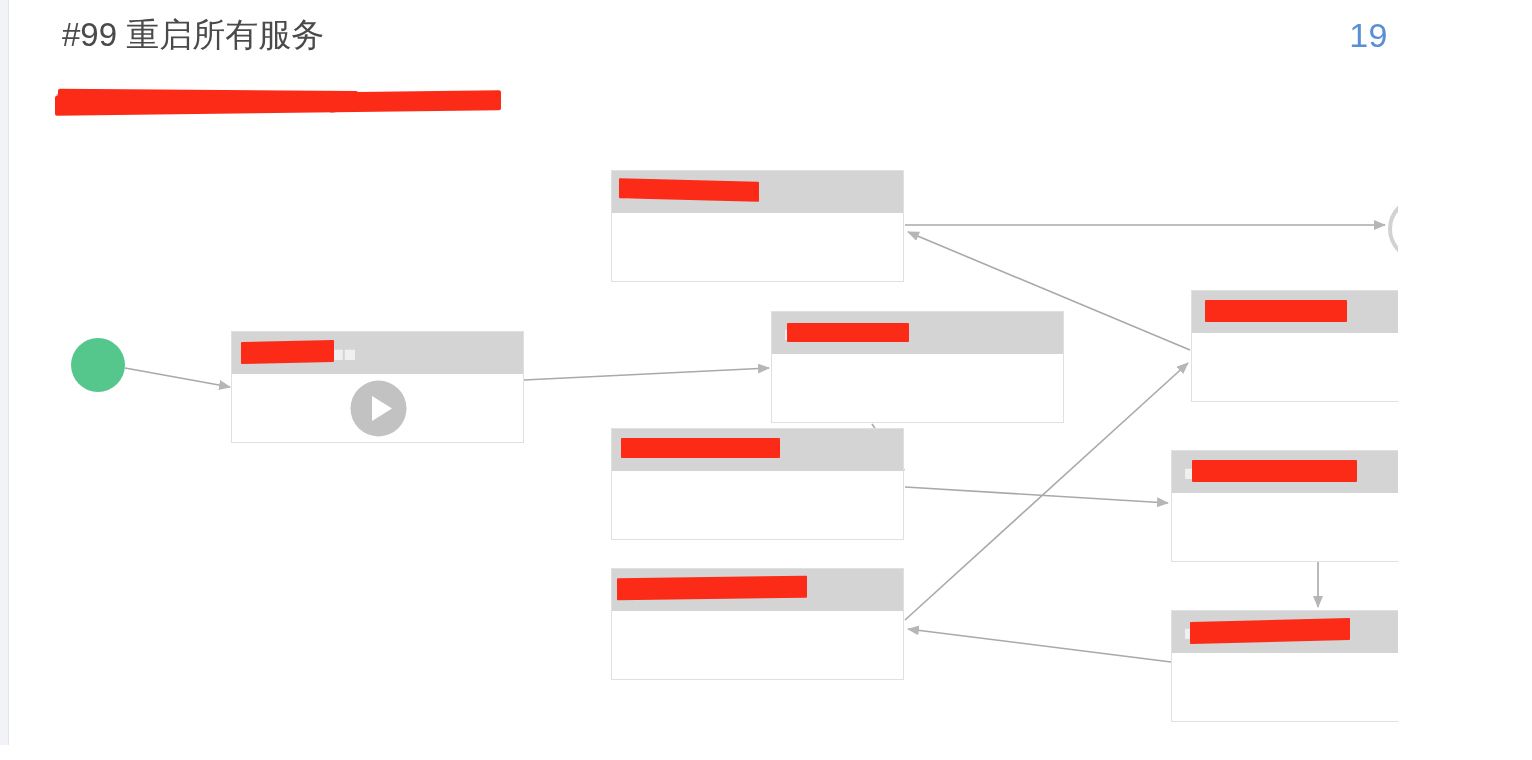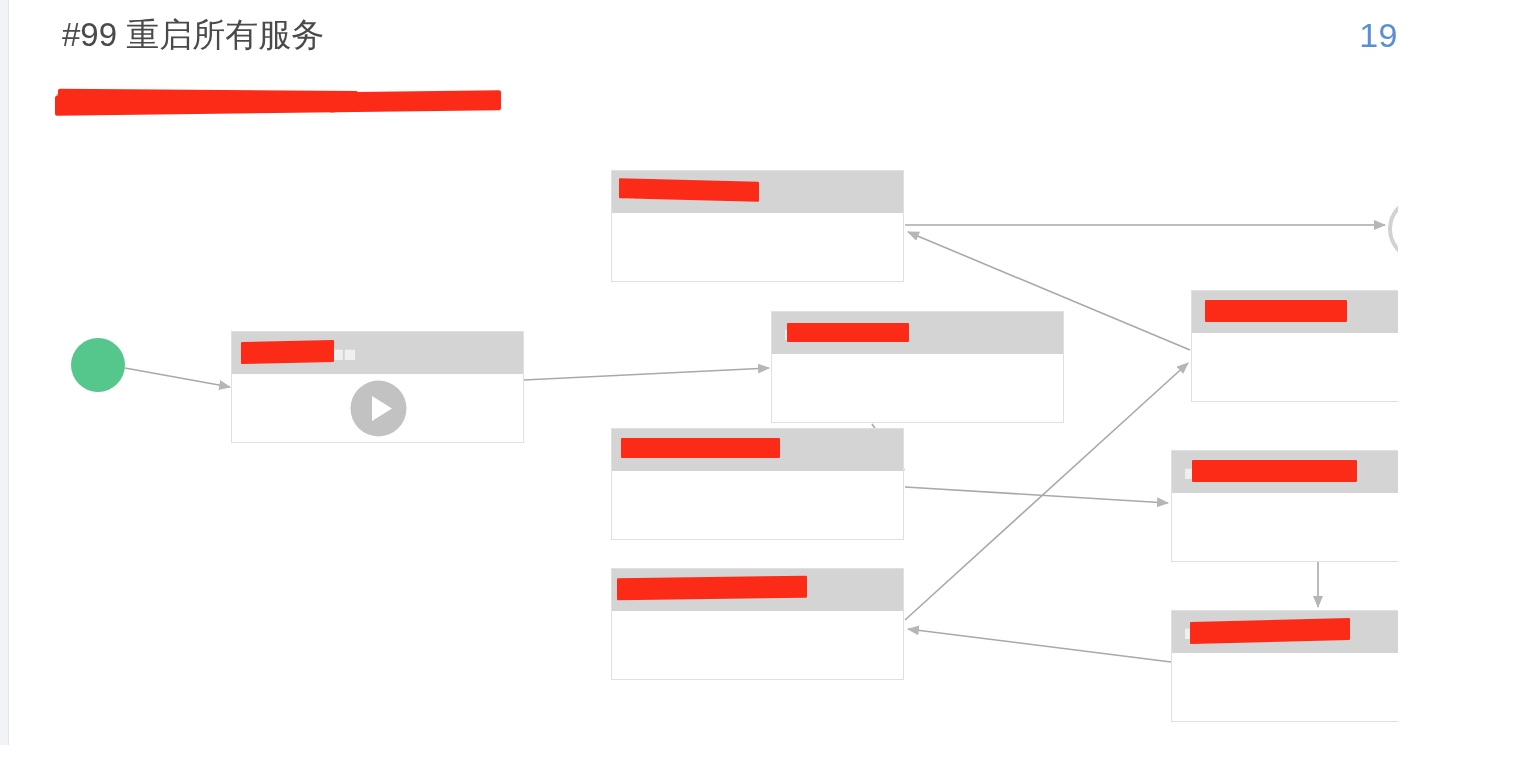--- a/index.html
+++ b/index.html
@@ -38,21 +38,21 @@
     left: 62px;
     top: 12px;
     font-size: 33px;
     line-height: 46px;
     color: #4a4a4a;
     font-weight: 400;
     white-space: nowrap;
   }
   .build-number {
     position: absolute;
-    right: 0px;
+    right: 10px;
     top: 12px;
     font-size: 34px;
     line-height: 46px;
     color: #5a8fd6;
     font-weight: 400;
     white-space: nowrap;
     letter-spacing: 0.5px;
   }
   .subline {
     position: absolute;

